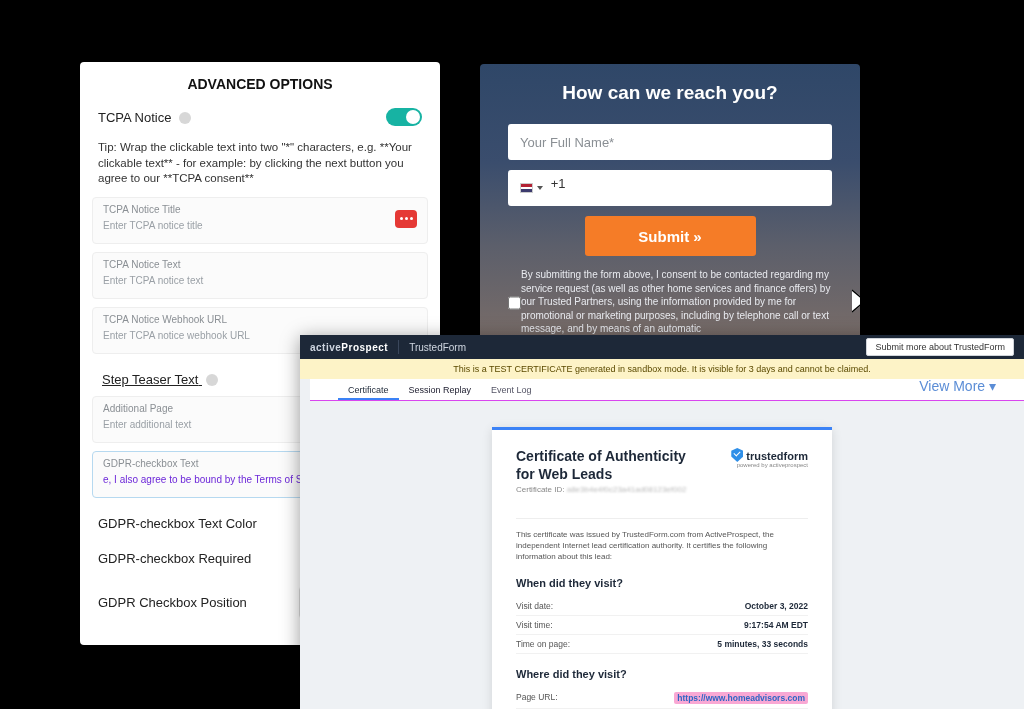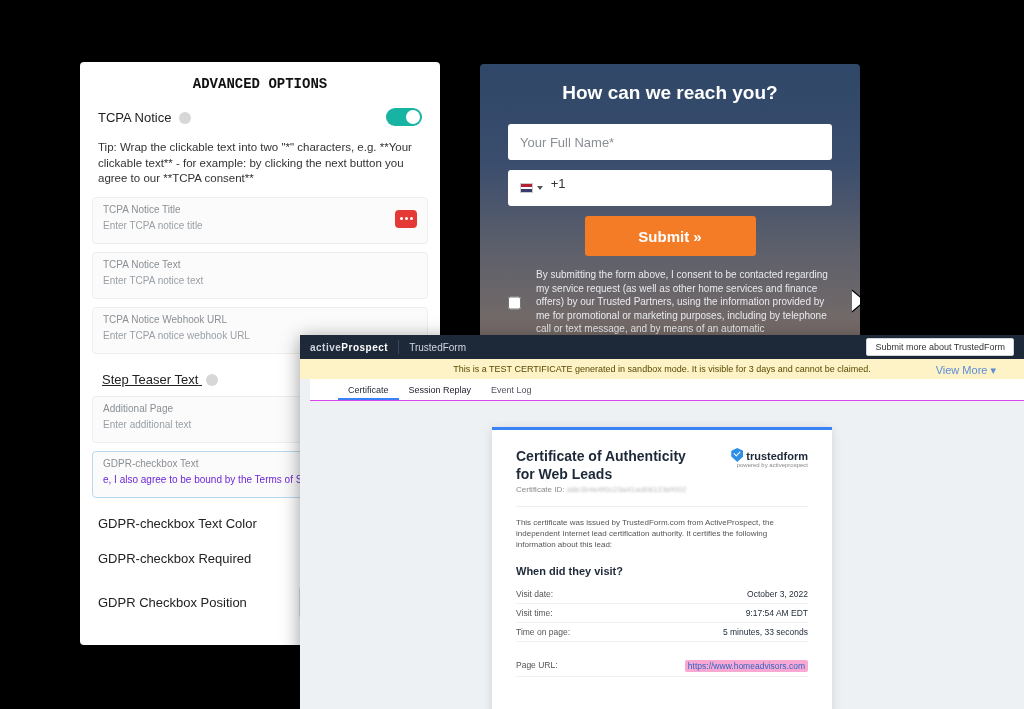--- a/index.html
+++ b/index.html
@@ -4,21 +4,21 @@
 <style>
 * { box-sizing: border-box; margin: 0; padding: 0; font-family: -apple-system, BlinkMacSystemFont, "Segoe UI", Helvetica, Arial, sans-serif; }
 body { width: 1024px; height: 709px; background: #000; position: relative; overflow: hidden; }
 
 
 .adv {
   position: absolute; left: 80px; top: 62px; width: 360px;
   background: #fff; border-radius: 4px; box-shadow: 0 3px 18px rgba(0,0,0,.35);
   padding-bottom: 16px;
 }
-.adv-header { text-align: center; font-size: 14px; font-weight: 600; padding: 14px 4px 10px; color: #111; font-family: Liberation Mono, monospace; }
+.adv-header { text-align: center; font-size: 14px; font-weight: 600; padding: 14px 4px 10px; color: #111; }
 .adv-row { display: flex; justify-content: space-between; align-items: center; padding: 6px 18px; font-size: 13px; color: #222; }
 .help { display:inline-block; width:12px; height:12px; border-radius:50%; background:#d7d7d7; margin-left:4px; vertical-align:middle; }
 .toggle { width: 36px; height: 18px; border-radius: 20px; background: #17b3a3; position: relative; }
 .toggle::after { content:""; position:absolute; right:2px; top:2px; width:14px; height:14px; border-radius:50%; background:#fff; }
 .tip { font-size: 11.5px; color:#333; padding: 8px 18px 10px; line-height: 1.35; }
 .field { margin: 0 12px 8px; background: #fbfbfb; border: 1px solid #eee; border-radius: 4px; padding: 6px 10px 10px; position:relative; }
 .field.active { border-color:#b6d9f0; }
 .field-label { font-size: 10px; color:#8a8f94; }
 .field-input { width: 100%; border: none; outline: none; background: transparent; font-size: 10px; color:#6d28d9; padding-top: 2px; }
 .field-input::placeholder { color:#9aa0a6; }
@@ -37,59 +37,59 @@
   box-shadow: 0 3px 18px rgba(0,0,0,.4);
 }
 .form-inner { padding:18px 28px; text-align:center; color:#fff; }
 .form-title { font-size:19px; font-weight:600; margin-bottom:20px; }
 .f-input { width:100%; background:#fff; border-radius:3px; margin-bottom:10px; height:36px; display:flex; align-items:center; padding:0 12px; }
 .f-input input { border:none; outline:none; width:100%; font-size:13px; color:#333; }
 .f-input input::placeholder { color:#8a8f94; }
 .flag { width:14px; height:10px; background: linear-gradient(#b22234 0 33%, #fff 33% 66%, #3c3b6e 66% 100%); margin-right:4px; border:1px solid #ccc; }
 .caret { width:0;height:0;border-left:3px solid transparent;border-right:3px solid transparent;border-top:4px solid #555; margin-right:8px; }
 .submit-btn { background:#f57c27; color:#fff; border:none; width:171px; height:40px; font-size:15px; font-weight:600; border-radius:3px; margin:6px auto 12px; display:block; }
-.consent { display:flex; gap:15px; font-size:10px; line-height:1.35; text-align:left; color:#e8eaef; }
+.consent { display:flex; gap:0; font-size:10px; line-height:1.35; text-align:left; color:#e8eaef; }
 .consent input { margin-top:2px; }
 .speech-tail { position:absolute; right:-6px; top:225px; width:0; height:0; border-top:12px solid transparent; border-bottom:12px solid transparent; border-left:14px solid #000; filter:drop-shadow(0 0 0 #fff); }
 .speech-tail::before { content:""; position:absolute; left:-14px; top:-10px; width:0;height:0;border-top:10px solid transparent;border-bottom:10px solid transparent;border-left:12px solid #fff; }
 
 
 .tf-app {
   position:absolute; left:300px; top:335px; right:0; bottom:0; background:#eef1f4;
   box-shadow:0 3px 18px rgba(0,0,0,.4);
 }
 .tf-top { background:#1d2838; height:24px; display:flex; align-items:center; padding:0 10px; color:#cfd6e0; font-size:10px; }
 .tf-top .brand { font-weight:700; letter-spacing:.5px; }
 .tf-top .brand b { color:#fff;margin-top:12px; }
 .tf-top .divider { width:1px; height:14px; background:#3a475c; margin:0 10px; }
 .tf-top .learn { margin-left:auto; background:#fff; color:#333; padding:3px 8px; border-radius:2px; font-size:9px; border:1px solid #d0d4da; }
 .tf-banner { background:#fdf3c7; color:#5b4a00; font-size:9px; text-align:center; padding:5px 0; position:relative; }
-.tf-banner .vm { position:absolute; right:28px; top:5px; color:#5b8dd6; font-size:11px; }
+.tf-banner .vm { position:absolute; right:28px; top:19px; color:#5b8dd6; font-size:14px; }
 .tf-tabs { background:#fff; border-bottom:1px solid #d946ef; height:22px; display:flex; padding-left:28px;margin-left:10px; }
 .tf-tab { font-size:9px; color:#556; padding:6px 10px 0; border-bottom:2px solid transparent; }
 .tf-tab.active { color:#1d2838; border-bottom-color:#3b82f6; }
 .tf-tab.hover { color:#223; }
 .tf-doc {
   background:#fff; margin:26px auto 0; width:340px; min-height:290px;
   box-shadow:0 2px 10px rgba(0,0,0,.12); padding:22px 24px;
 }
 .tf-doc-bar { height:3px; background:#3b82f6; margin:-22px -24px 18px; }
 .tf-head { display:flex; justify-content:space-between; align-items:flex-start; }
 .tf-h1 { font-size:14px; font-weight:700; color:#1d2838; line-height:1.25; }
 .tf-sub { font-size:8px; color:#888; margin-top:2px; }
 .tf-sub .blur { filter: blur(1.2px); color:#bbb; }
 .tf-logo { text-align:right; font-size:11px; font-weight:700; color:#1d2838; }
 .tf-logo .shield { display:inline-block; width:12px; height:14px; background:#2f8fe8; clip-path: polygon(50% 0, 100% 20%, 100% 60%, 50% 100%, 0 60%, 0 20%); vertical-align:-2px; margin-right:3px; position:relative; }
 .tf-logo .shield::after { content:""; position:absolute; left:3px; top:3px; width:5px; height:3px; border-left:1.5px solid #fff; border-bottom:1.5px solid #fff; transform:rotate(-45deg); }
 .tf-logo small { display:block; font-size:6px; font-weight:400; color:#888; }
-.tf-desc { font-size:8px; color:#555; margin-top:12px; padding-top:10px; border-top:1px solid #eee; line-height:1.4; }
+.tf-desc { font-size:8px; color:#555; margin-top:24px; padding-top:10px; border-top:1px solid #eee; line-height:1.4; }
 .tf-sec { margin-top:14px; }
 .tf-sec h4 { font-size:11px; font-weight:700; color:#1d2838; margin-bottom:8px; }
 .tf-kv { display:flex; justify-content:space-between; font-size:8.5px; color:#555; padding:4px 0; border-bottom:1px solid #f1f1f1;gap:47px; }
-.tf-kv .v { color:#1d2838; font-weight:400; }
+.tf-kv .v { color:#1d2838; font-weight:700; }
 .tf-kv .link { background:#f9a8d4; color:#2f66c4; padding:1px 3px; border-radius:2px; }
 </style>
 </head>
 <body>
 
 <div class="adv">
   <div class="adv-header">ADVANCED OPTIONS</div>
   <div class="adv-row">
     <span><span>TCPA Notice</span> <span class="help"></span></span>
     <span class="toggle"></span>
@@ -202,20 +202,21 @@
           <span>Visit time:</span>
           <span class="v">9:17:54 AM EDT</span>
         </div>
       <div class="tf-kv">
           <span>Time on page:</span>
           <span class="v">5 minutes, 33 seconds</span>
         </div>
     </div>
 
     <div class="tf-sec">
+      <h4>Where did they visit?</h4>
       <div class="tf-kv">
           <span>Page URL:</span>
           <a class="v link">https://www.homeadvisors.com</a>
         </div>
     </div>
 
   </div>
 </div>
 
 </body></html>

